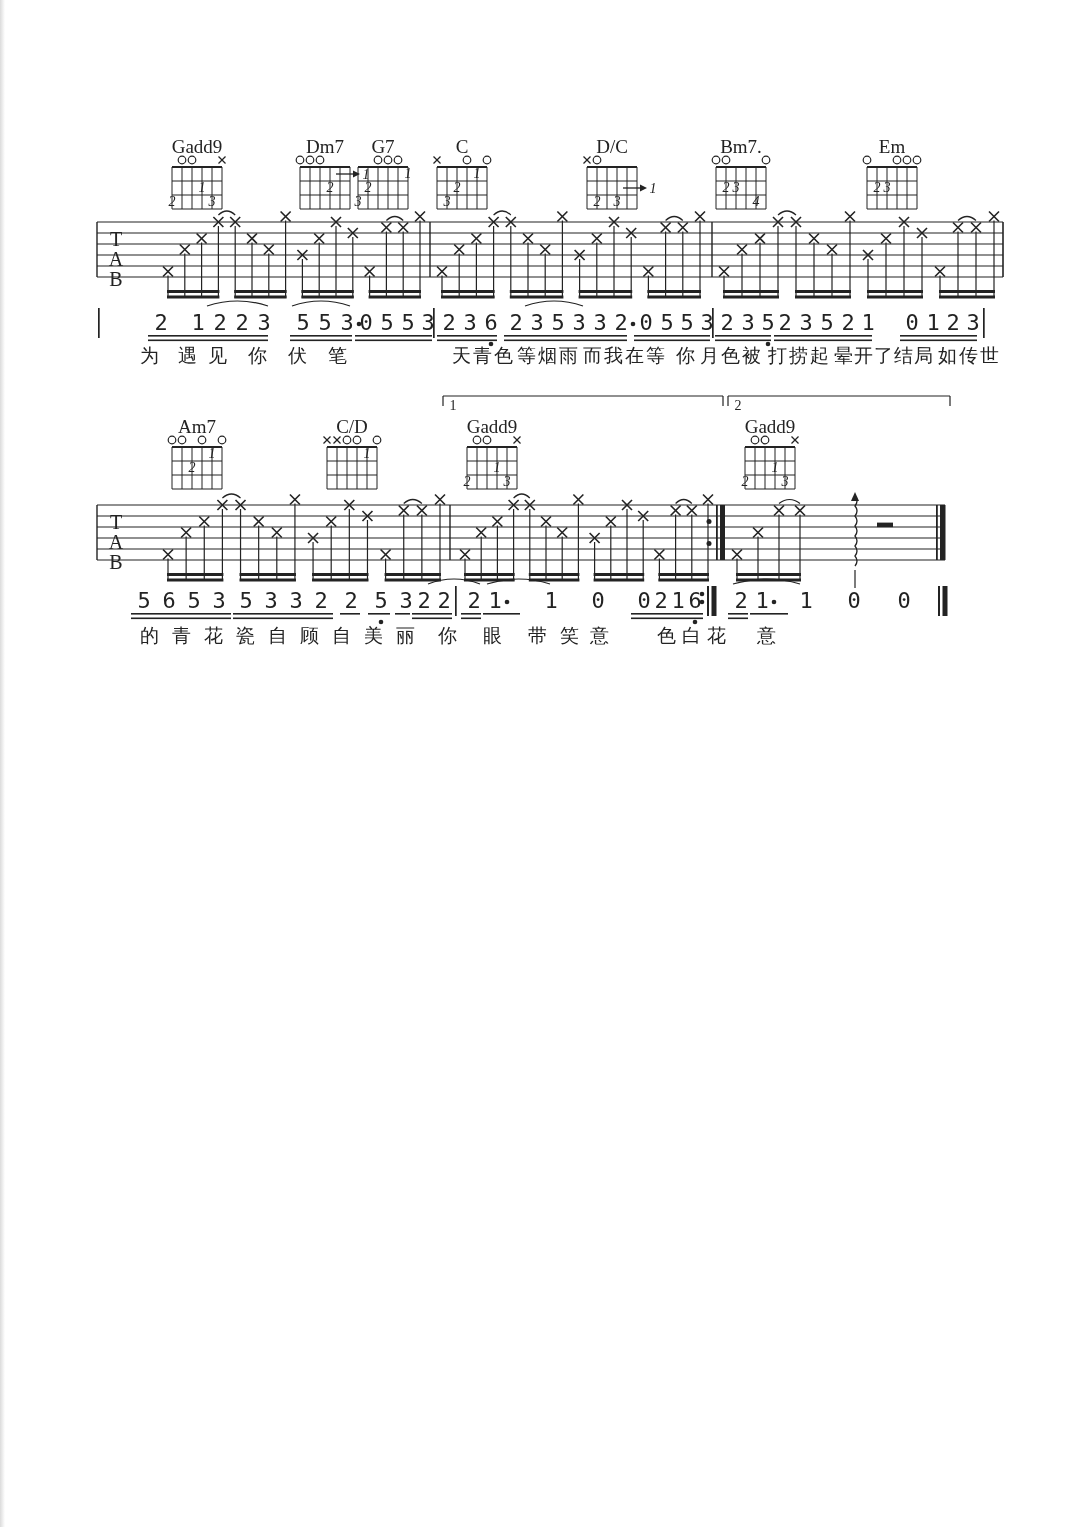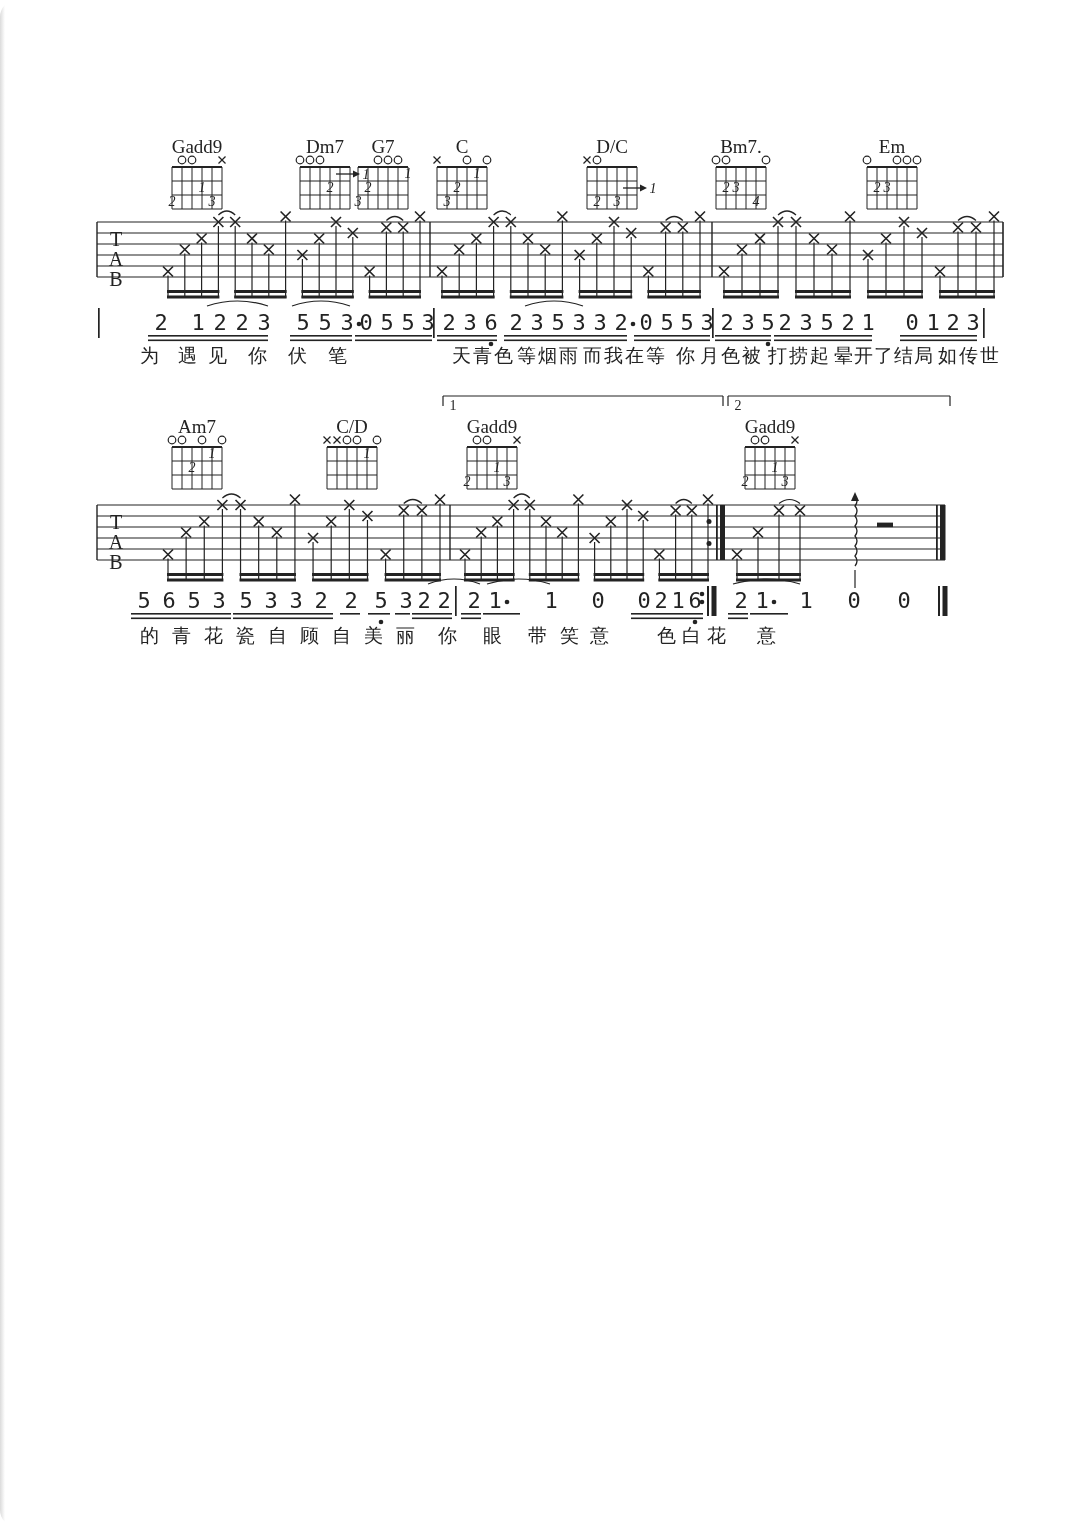--- a/index.html
+++ b/index.html
@@ -1,17 +1,17 @@
 <!DOCTYPE html>
 <html><head>
 <meta charset="utf-8">
 <style>
   html,body{margin:0;padding:0;background:#ffffff;}
   .page{position:relative;width:1080px;height:1527px;background:#ffffff;overflow:hidden;
-        font-family:"Liberation Serif",serif;border-radius:17px;}
+        font-family:"Liberation Serif",serif;}
   .page-edge{position:absolute;left:0;top:0;width:5px;height:100%;
              background:linear-gradient(to right,#cfcfcf,#ffffff);opacity:.75;}
   svg text{fill:#232323;}
   .chord-label{font:19px "Liberation Serif",serif;}
   .finger-num{font:italic 14px "Liberation Serif",serif;}
   .num{font:22px "DejaVu Sans Mono",monospace;}
   .lyric{font:19px "Liberation Serif",serif;}
   .tab-letter{font:20px "Liberation Serif",serif;}
   .volta-num{font:14px "Liberation Serif",serif;}
 </style>

